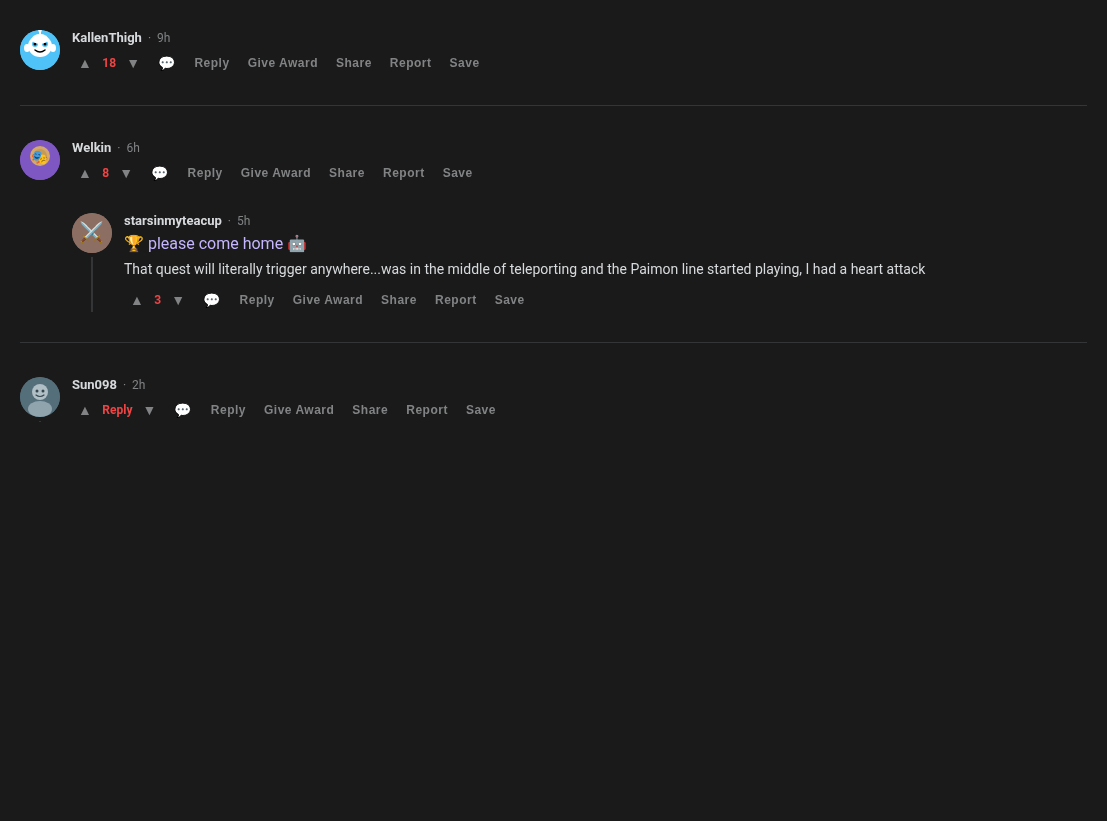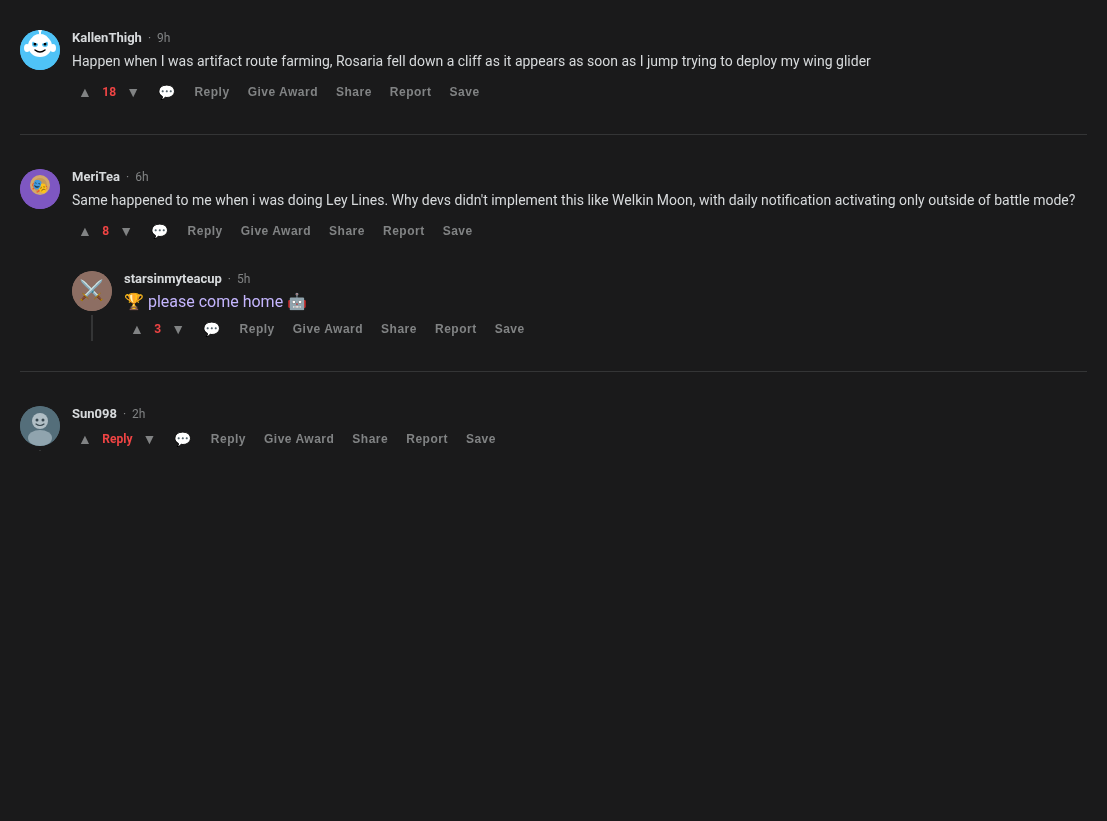--- a/index.html
+++ b/index.html
@@ -168,21 +168,20 @@
         <ellipse cx="7" cy="18" rx="3" ry="4" fill="#fff"></ellipse>
         <ellipse cx="33" cy="18" rx="3" ry="4" fill="#fff"></ellipse>
       </svg>
     </div>
     <div class="comment-body">
       <div class="comment-meta">
         <span class="username">KallenThigh</span>
         <span class="dot">·</span>
         <span class="timestamp">9h</span>
       </div>
-      <div class="comment-text">Happen when I was artifact route farming, Rosaria fell down a cliff as it appears as soon as I jump trying to deploy my wing glider</div>
       <div class="comment-actions">
         <div class="vote-group">
           <button class="action-btn">
             <span class="arrow-icon">▲</span>
           </button>
           <span class="vote-count">18</span>
           <button class="action-btn">
             <span class="arrow-icon">▼</span>
           </button>
         </div>
@@ -207,25 +206,24 @@
         <circle cx="20" cy="16" r="10" fill="#d4a96a"></circle>
         <circle cx="20" cy="16" r="7" fill="#c49a5a"></circle>
 
         <text x="20" y="22" text-anchor="middle" fill="#fff" font-size="14">🎭</text>
       </svg>
     </div>
     <div class="comment-body">
       <div class="thread-line-container">
         <div class="comment-body">
           <div class="comment-meta">
-            <span class="username">MeriTea</span>
+            <span class="username">Welkin</span>
             <span class="dot">·</span>
             <span class="timestamp">6h</span>
           </div>
-          <div class="comment-text">Same happened to me when i was doing Ley Lines. Why devs didn't implement this like Welkin Moon, with daily notification activating only outside of battle mode?</div>
           <div class="comment-actions">
             <div class="vote-group">
               <button class="action-btn">
                 <span class="arrow-icon">▲</span>
               </button>
               <span class="vote-count">8</span>
               <button class="action-btn">
                 <span class="arrow-icon">▼</span>
               </button>
             </div>
@@ -257,20 +255,21 @@
       <div class="comment-meta">
         <span class="username">starsinmyteacup</span>
         <span class="dot">·</span>
         <span class="timestamp">5h</span>
       </div>
       <div class="emote-text">
         <span class="emote">🏆</span>
         <span style="font-size:16px; color:#c4b5fd;">please come home</span>
         <span class="emote">🤖</span>
       </div>
+      <div class="comment-text">That quest will literally trigger anywhere...was in the middle of teleporting and the Paimon line started playing, I had a heart attack</div>
       <div class="comment-actions">
         <div class="vote-group">
           <button class="action-btn">
             <span class="arrow-icon">▲</span>
           </button>
           <span class="vote-count">3</span>
           <button class="action-btn">
             <span class="arrow-icon">▼</span>
           </button>
         </div>

